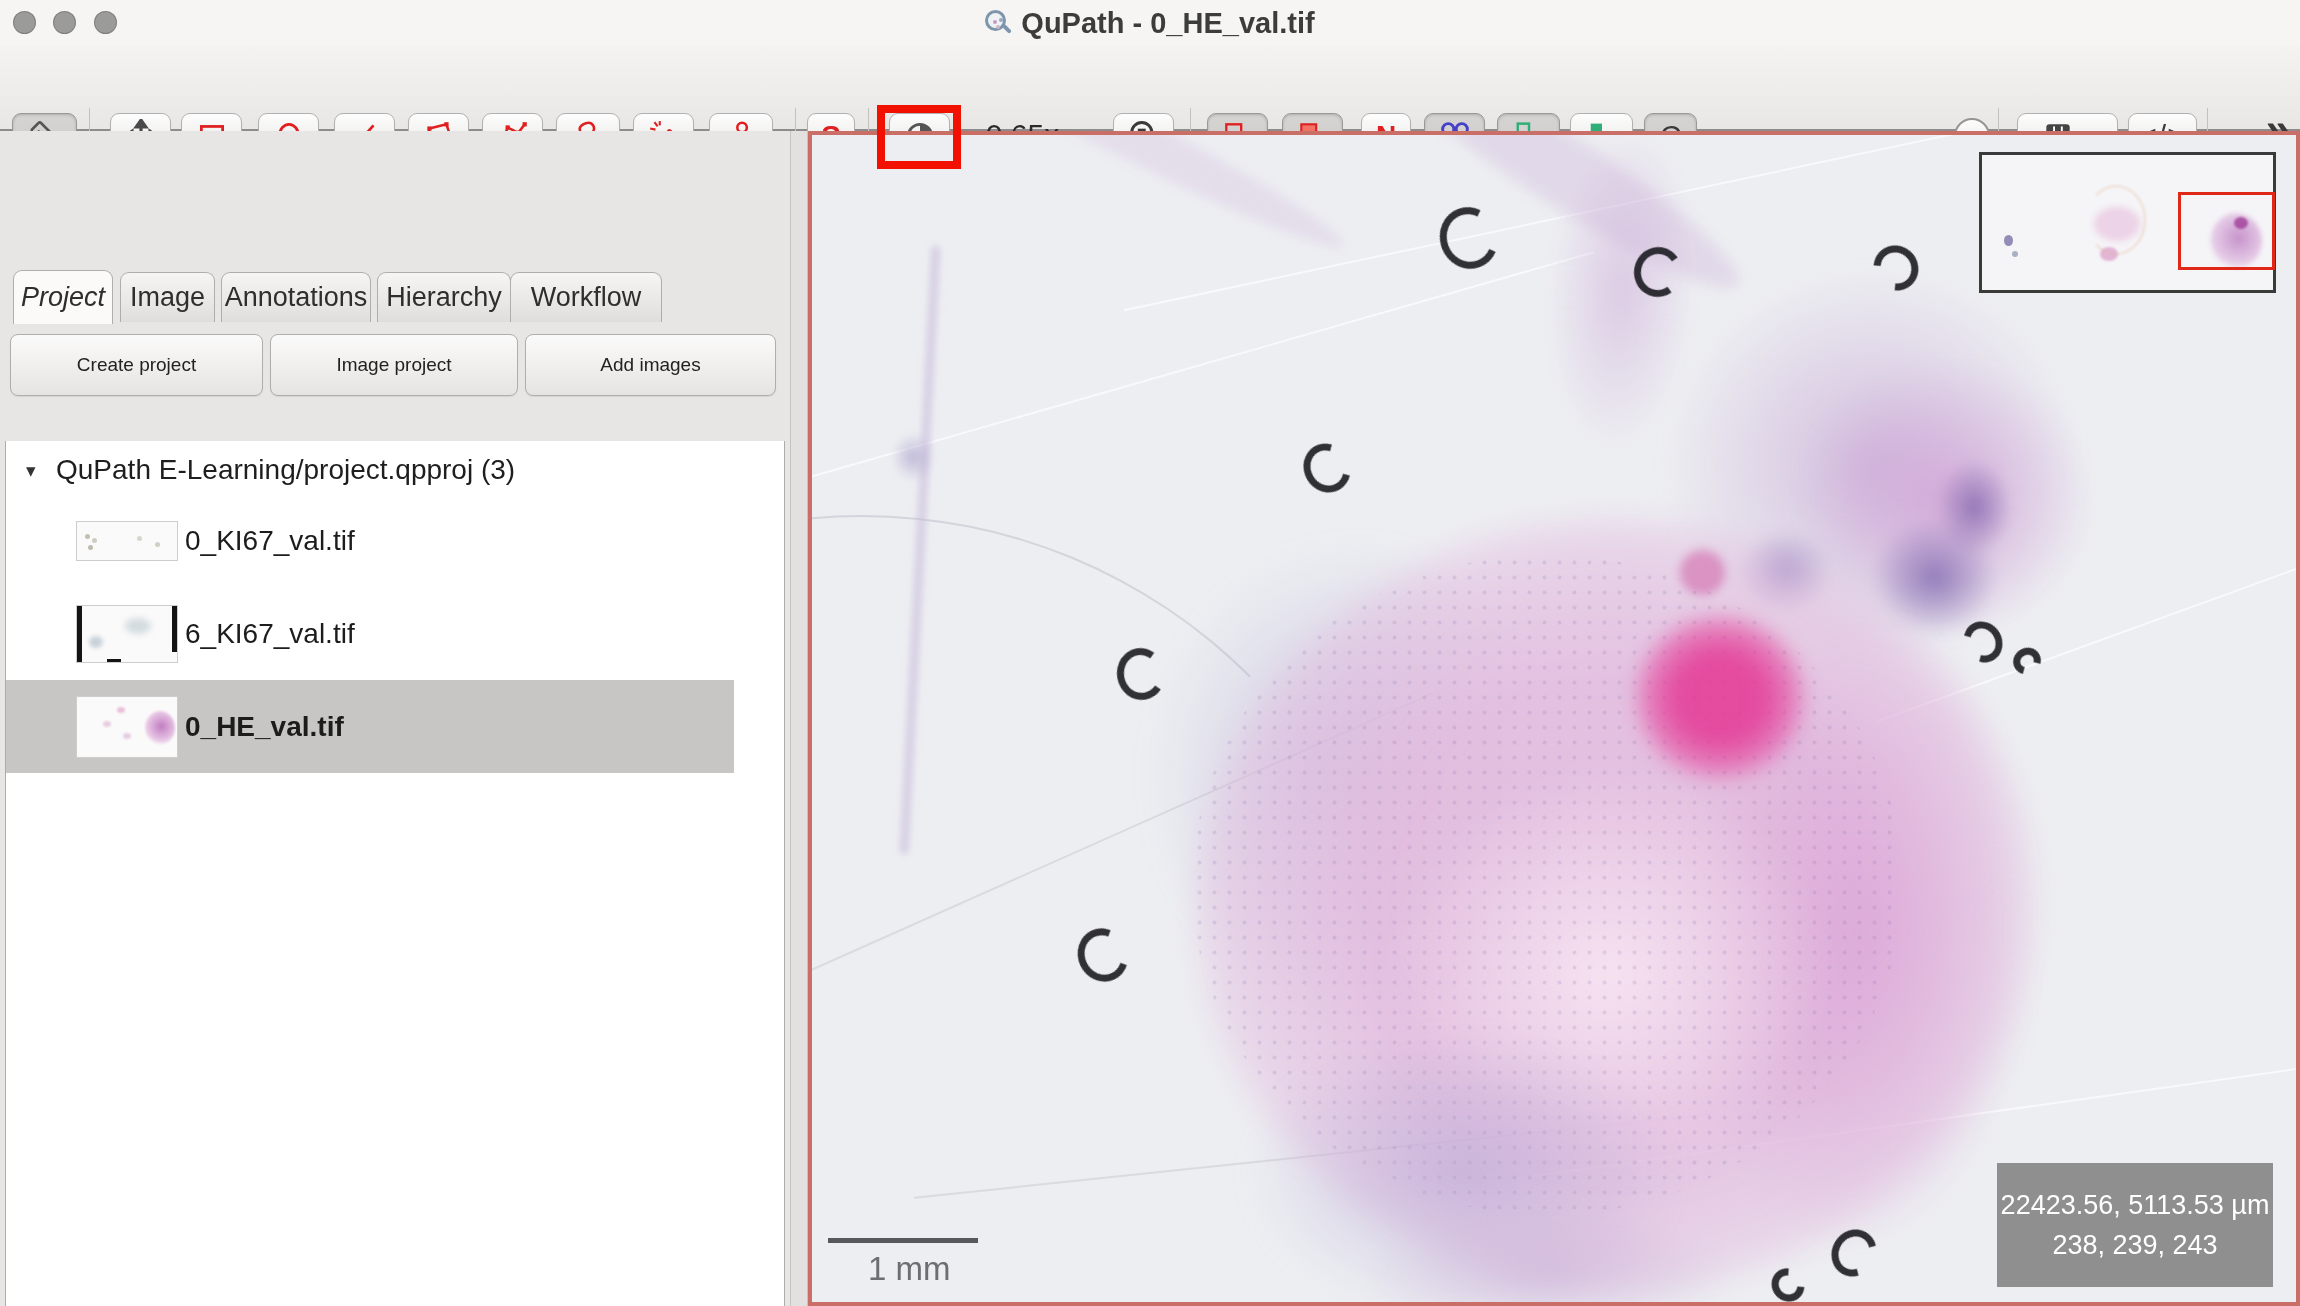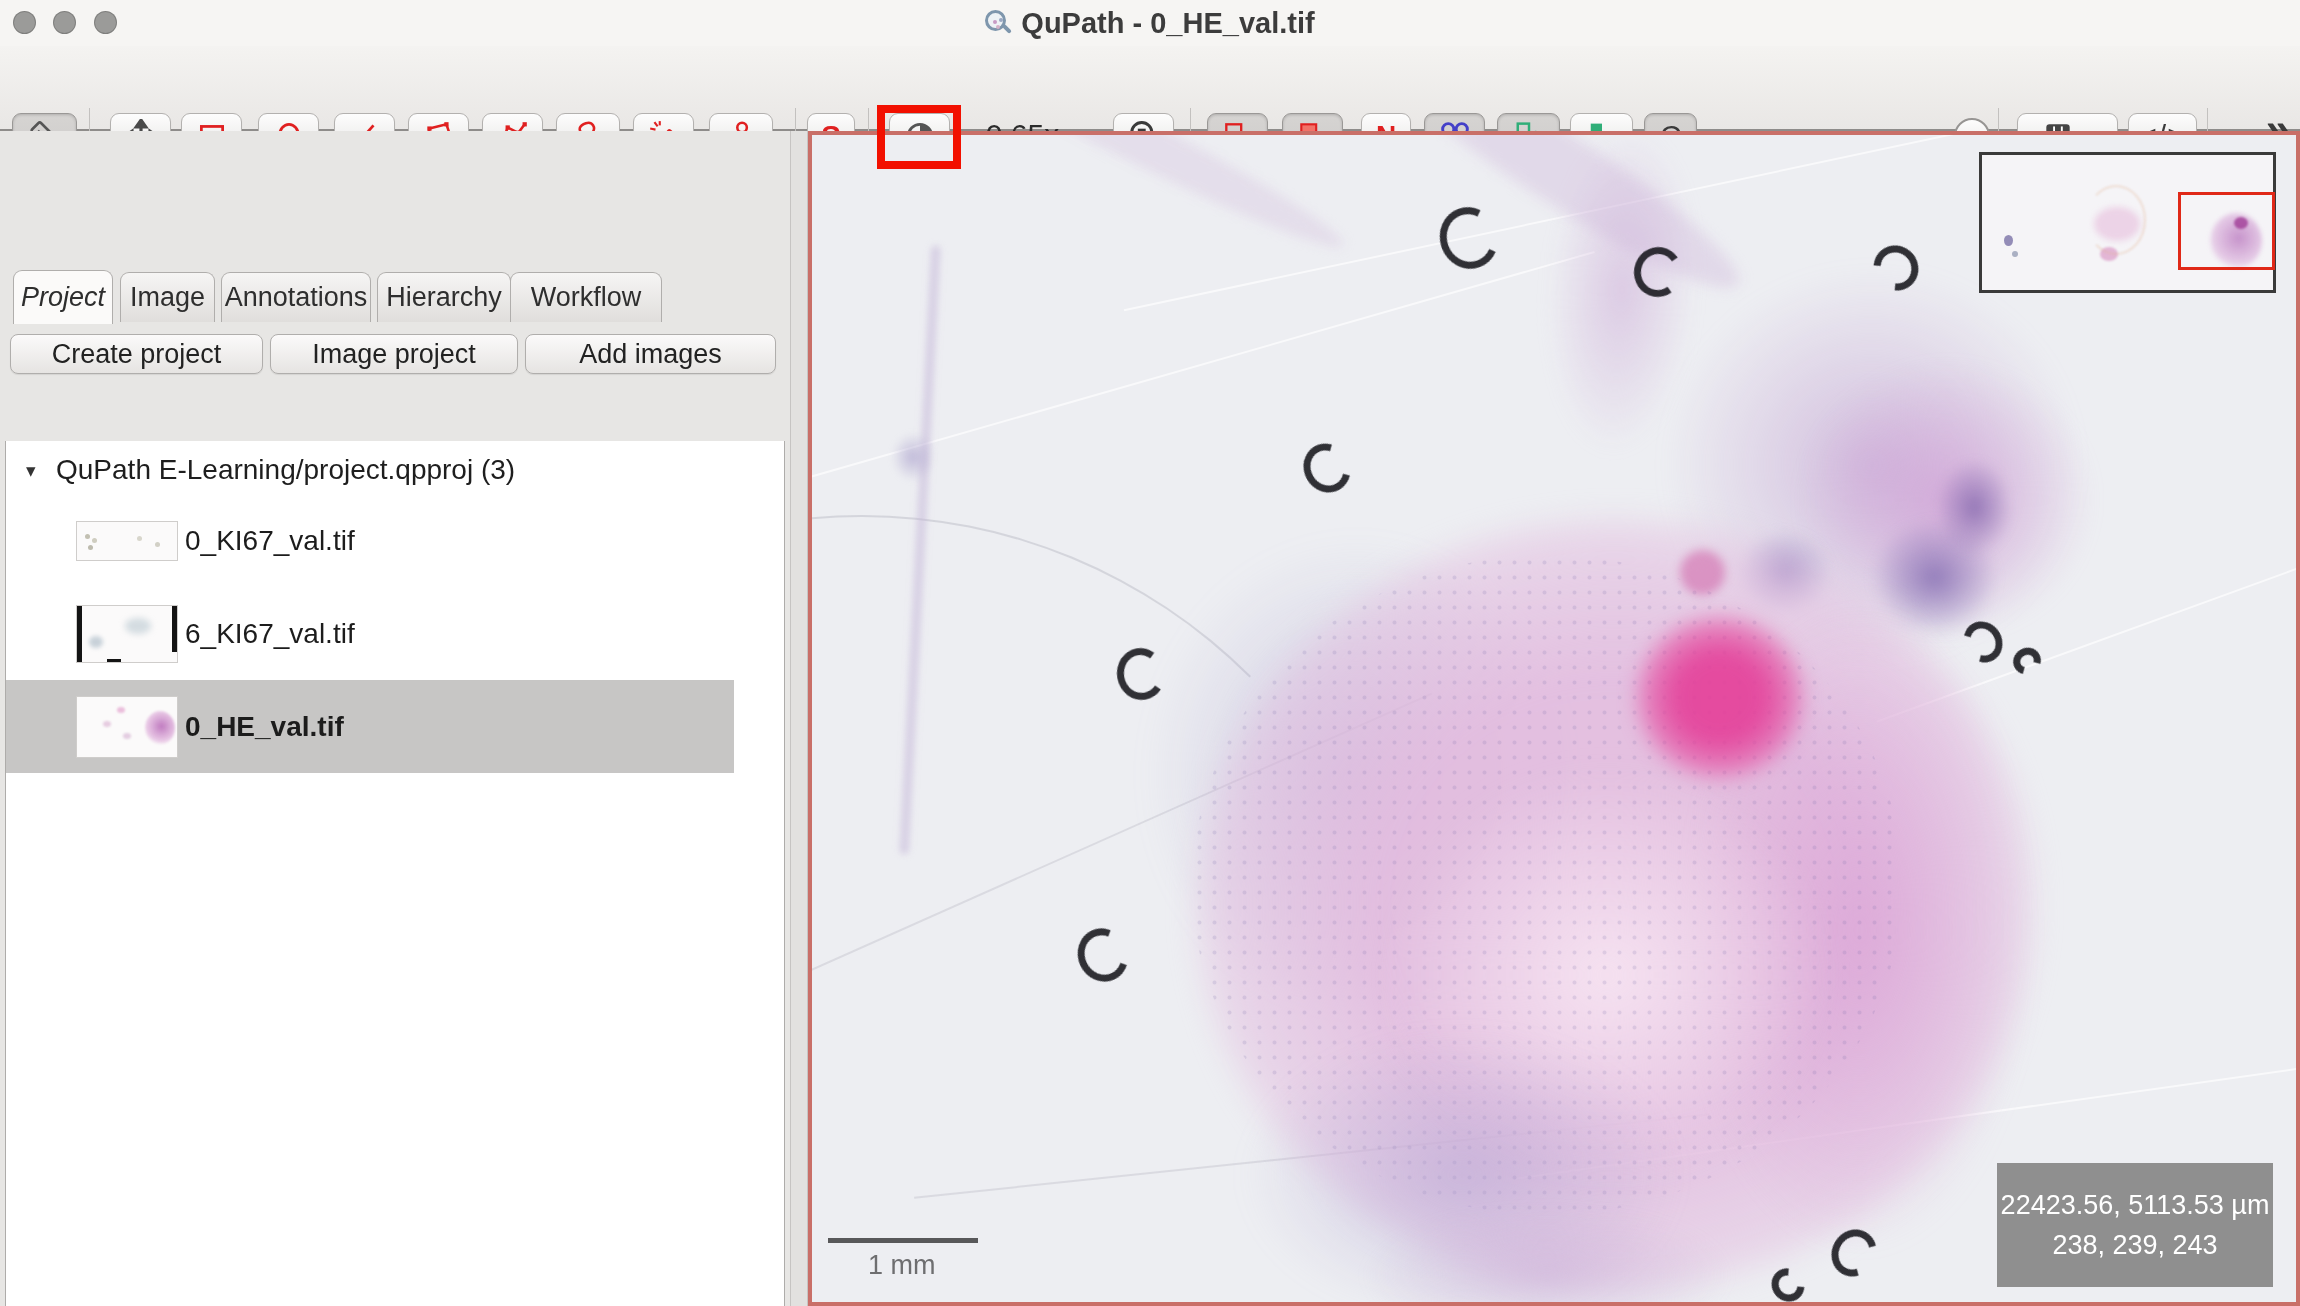--- a/index.html
+++ b/index.html
@@ -32,23 +32,23 @@
   .slider-track { position:absolute; left:1715px; top:85px; width:273px; height:10px; border:1px solid #b5b3b1; border-radius:6px; background:linear-gradient(#fff,#ececea); }
   .slider-thumb { position:absolute; left:1954px; top:72px; width:36px; height:36px; border-radius:50%; background:linear-gradient(#fdfdfd,#e8e6e4); border:2px solid #979593; }
   .script-glyph { font-size:30px; color:#3a3a3a; letter-spacing:1px; }
   .dd-arrow { font-size:18px; color:#3a3a3a; margin-left:10px; }
 
   
   .panel { position:absolute; left:0; top:131px; width:790px; height:1175px; background:#e7e6e4; }
   .tab { position:absolute; top:141px; height:50px; border:1px solid #b0aeac; border-bottom:none; border-radius:9px 9px 0 0;
          background:linear-gradient(#f6f5f4,#e0dedc); display:flex; align-items:center; justify-content:center; font-size:27px; color:#2e2e2e; }
   .tab.active { background:#fbfaf9; top:139px; height:54px; z-index:2;font-style:italic; }
-  .pbtn { position:absolute; top:203px; height:40px; border:1px solid #b0aeac; border-radius:8px;
+  .pbtn { position:absolute; top:203px; height:62px; border:1px solid #b0aeac; border-radius:8px;
           background:linear-gradient(#fbfafa,#e6e4e2); box-shadow:0 1px 1px rgba(0,0,0,.08);
-          display:flex; align-items:center; justify-content:center; font-size:27px; color:#222; }
+          display:flex; align-items:center; justify-content:center; font-size:19px; color:#222; }
   .list-header { position:absolute; left:5px; top:261px; width:780px; height:49px; border:1px solid #b4b2b0; border-radius:6px 6px 0 0;
                  background:linear-gradient(#f4f3f1,#e6e4e2); display:flex; align-items:center; padding-left:14px; font-size:27px; color:#2f2f2f; }
   .list-area { position:absolute; left:5px; top:310px; width:780px; height:950px; background:#ffffff; border:1px solid #aeacaa; border-top:none; overflow:hidden; }
   .tree-root { position:absolute; left:0; top:8px; width:778px; height:42px; display:flex; align-items:center; font-size:28px; color:#1e1e1e; }
   .tree-arrow { width:30px; margin-left:20px; font-size:19px; color:#333; }
   .img-row { position:absolute; left:0; width:728px; height:93px; display:flex; align-items:center; }
   .img-row.selected { background:#c7c6c5; }
   .img-row .name { font-size:28px; color:#1c1c1c; margin-left:7px; }
   .img-row.selected .name { font-weight:bold; }
   .thumb { margin-left:70px; width:102px; border:1px solid #cfcdcb; background:#fbfafa; position:relative; overflow:hidden; }
@@ -57,21 +57,21 @@
   
   .viewer { position:absolute; left:808px; top:131px; width:1492px; height:1175px; border:4px solid #c96f68; background:#edeef2; overflow:hidden; }
   .tt { position:absolute; border-radius:50%; }
   .scratch { position:absolute; height:2px; background:rgba(255,255,255,.65); }
   .scratch.gray { background:rgba(150,150,162,.22); }
   .arc { position:absolute; border:2px solid rgba(140,140,155,.18); border-radius:50%; background:transparent; }
   .cmark { position:absolute; border:7px solid rgba(22,22,28,.88); border-right-color:transparent; border-radius:50%; filter:blur(.6px); }
   .overview { position:absolute; left:1167px; top:17px; width:297px; height:141px; background:#f5f4f7; border:3px solid #3a3a3a; }
   .ov-red { position:absolute; left:196px; top:37px; width:97px; height:78px; border:3px solid #e02818; }
   .scalebar { position:absolute; left:16px; top:1103px; width:150px; height:5px; background:#58585a; }
-  .scalebar-label { position:absolute; left:56px; top:1115px; font-size:27px; color:#6e6e70; }
+  .scalebar-label { position:absolute; left:56px; top:1115px; font-size:33px; color:#6e6e70; }
   .loc-box { position:absolute; left:1185px; top:1028px; width:276px; height:124px; background:rgba(126,126,126,.85);
              color:#fff; font-size:27px; text-align:center; display:flex; flex-direction:column; justify-content:center; gap:6px; line-height:34px; }
 </style>
 </head>
 <body>
 
 <div class="titlebar">
   <div class="tl" style="left:13px"></div>
   <div class="tl" style="left:53px"></div>
   <div class="tl" style="left:94px"></div>

